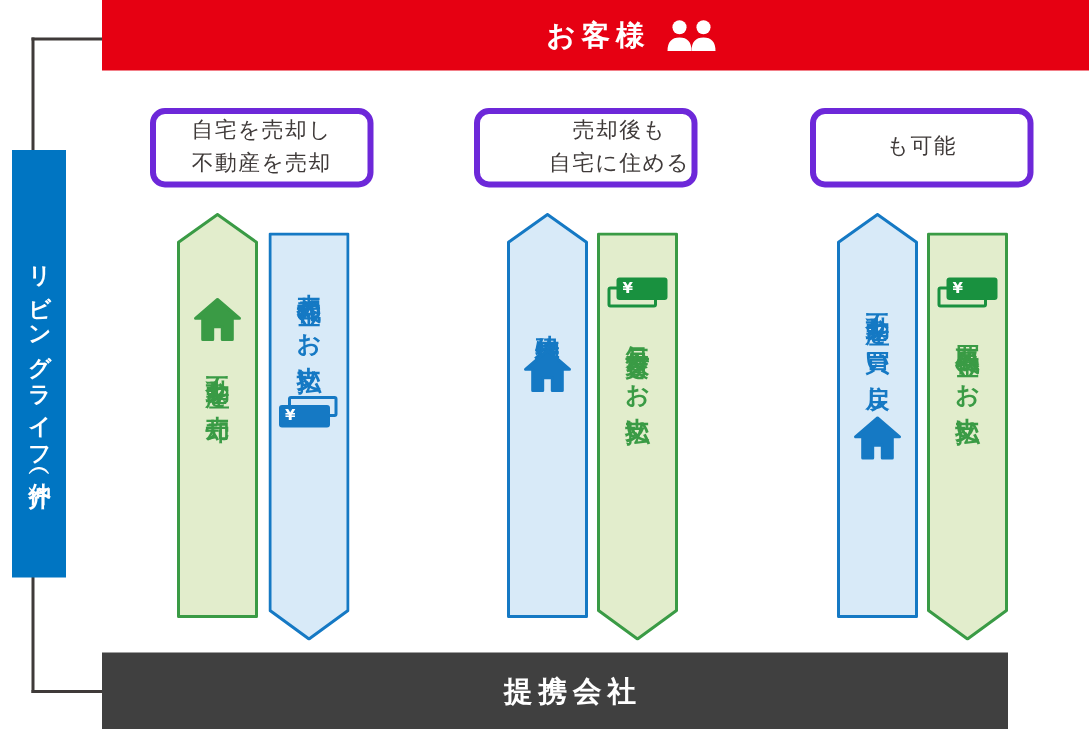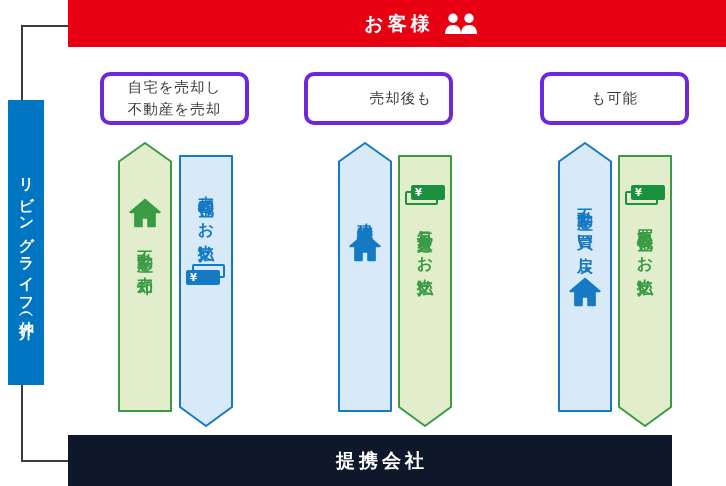--- a/index.html
+++ b/index.html
@@ -8,37 +8,37 @@
     font-family:"DejaVu Sans","Liberation Sans",sans-serif;
   }
   
   .line{position:absolute;background:#3f3a39;}
   
   .banner{
     position:absolute;display:flex;align-items:center;justify-content:center;
     color:#fff;font-weight:bold;font-size:19px;letter-spacing:4px;padding-left:24px;
   }
   .banner.top{left:68px;top:0;width:658px;height:47px;background:#e60012;gap:10px;}
-  .banner.bottom{left:68px;top:435px;width:580px;height:51px;background:#0f172a;}
+  .banner.bottom{left:68px;top:435px;width:580px;height:51px;background:#404040;}
   .sidebar{
     position:absolute;left:8px;top:100px;width:36px;height:285px;background:#0075c2;
     display:flex;align-items:center;justify-content:center;
   }
   .sidebar .vlabel{
     writing-mode:vertical-rl;text-orientation:mixed;color:#fff;font-weight:bold;
     font-size:15px;letter-spacing:3px;
   }
   
   .bubble{
     position:absolute;top:72px;width:149px;height:53px;background:#fff;
     border:4px solid #6d28d9;border-radius:10px;box-sizing:border-box;
     display:flex;flex-direction:column;align-items:center;justify-content:center;
     color:#3f3a39;font-size:14.5px;line-height:1.45;letter-spacing:1px;font-weight:500;
   }
-  .bubble.b1{left:100px;} .bubble.b2{left:304px;padding-left:45px;} .bubble.b3{left:540px;}
+  .bubble.b1{left:100px;} .bubble.b2{left:316px;padding-left:45px;} .bubble.b3{left:540px;}
   
   .arrow{position:absolute;width:54px;}
   .arrow.up{top:142px;height:270px;}
   .arrow.down{top:155px;height:272px;}
   .arrow svg.shape{position:absolute;left:0;top:0;}
   .arrow .content{
     position:absolute;left:0;top:0;width:100%;height:100%;
     display:flex;flex-direction:column;align-items:center;box-sizing:border-box;
   }
   .vtext{
@@ -91,20 +91,21 @@
   <div class="banner bottom">
     <span>提携会社</span>
   </div>
 
   <div class="bubble b1">
     <div>自宅を売却し</div>
     <div>不動産を売却</div>
   </div>
   <div class="bubble b2">
     <div>売却後も</div>
+    <div>自宅に住める</div>
   </div>
   <div class="bubble b3">
     <div>も可能</div>
   </div>
 
   <div class="arrow up" style="left:118px;">
     <svg class="shape" width="54" height="270" viewBox="0 0 54 270">
       <polygon points="27,1 53,19.5 53,269 1,269 1,19.5" fill="#e2edcc" stroke="#3a9b45" stroke-width="2" stroke-linejoin="round"></polygon>
     </svg>
     <div class="content" style="padding-top:56px;gap:10px;">

